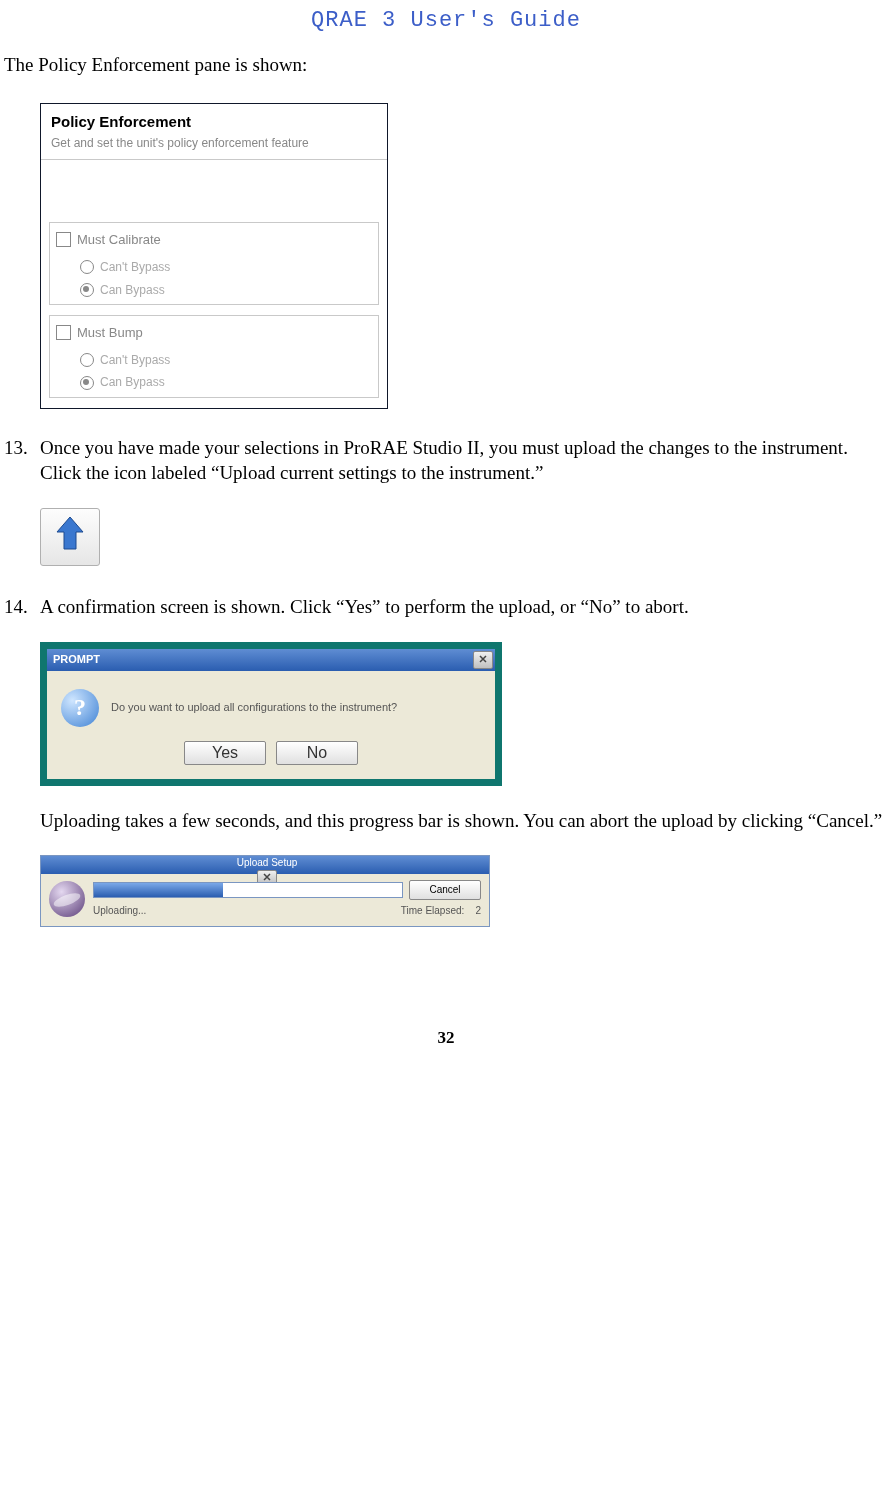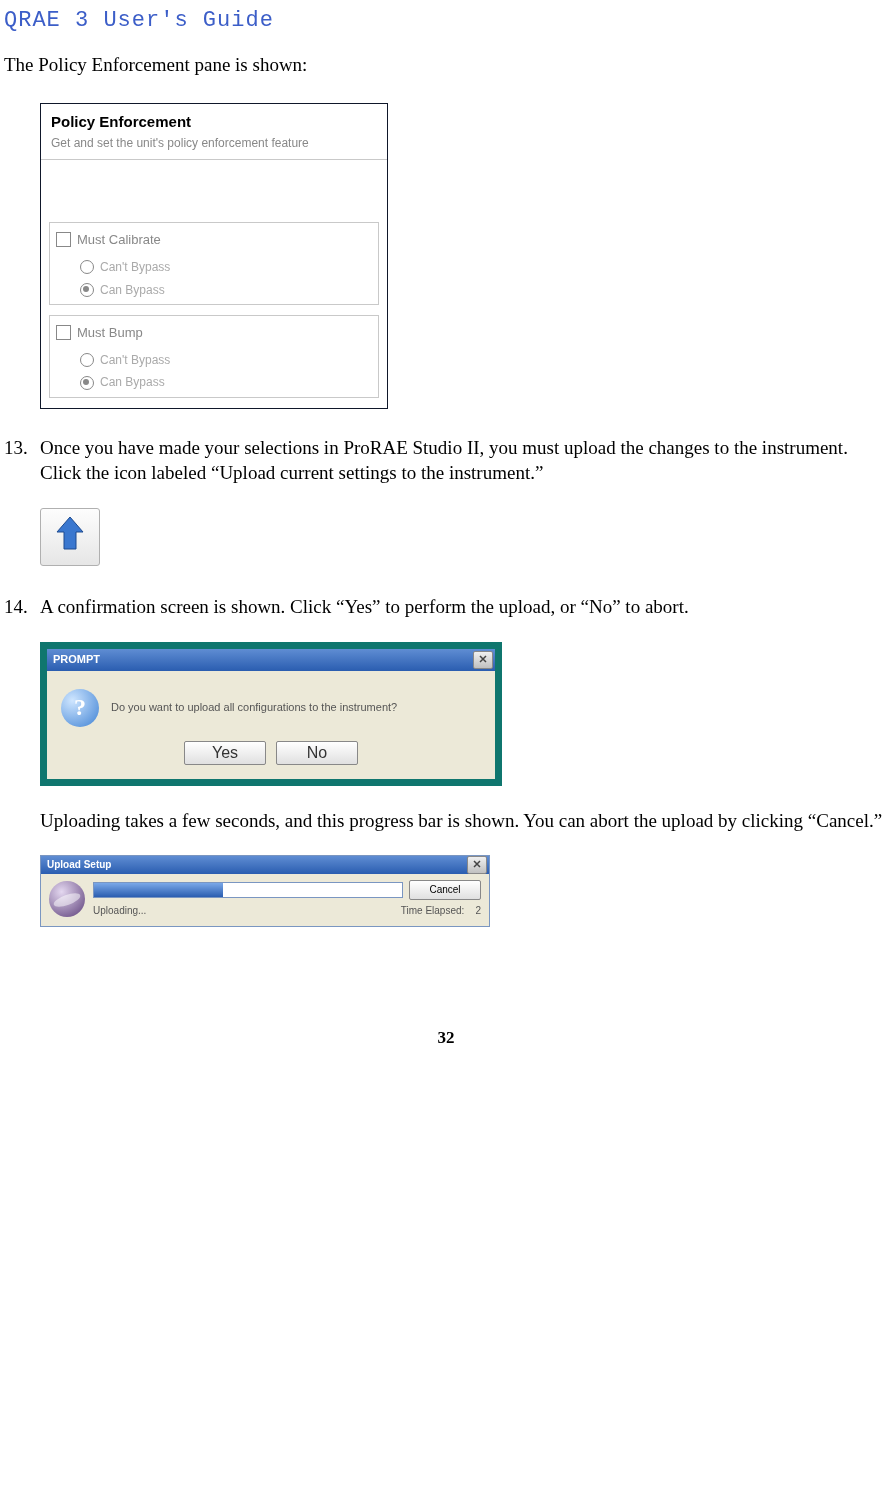--- a/index.html
+++ b/index.html
@@ -9,20 +9,21 @@
     font-size: 19px;
     line-height: 1.35;
     color: #000;
     background: #fff;
     width: 892px;
   }
   .page {
     padding: 0 4px 20px 4px;
   }
   .header {
+    text-align: center;
     color: #3c5ec8;
     font-family: "Courier New", monospace;
     font-size: 22px;
     letter-spacing: 1px;
     padding: 6px 0 16px 0;
     font-weight: 500;
   }
   .intro {
     margin: 0 0 26px 0;
   }
@@ -212,22 +213,23 @@
     background: #ece9d8;
   }
   .us-title {
     height: 18px;
     background: linear-gradient(#5f8dd3, #2a5db0);
     color: #fff;
     display: flex;
     align-items: center;
     justify-content: space-between;
     padding: 0 2px 0 6px;
-    font-weight: bold;
+    font-weight: normal;
     font-size: 10px;
+    flex-direction: column;
   }
   .us-body {
     display: flex;
     align-items: center;
     padding: 6px 8px 8px 8px;
     gap: 8px;
   }
   .us-orb {
     width: 36px; height: 36px;
     border-radius: 50%;

